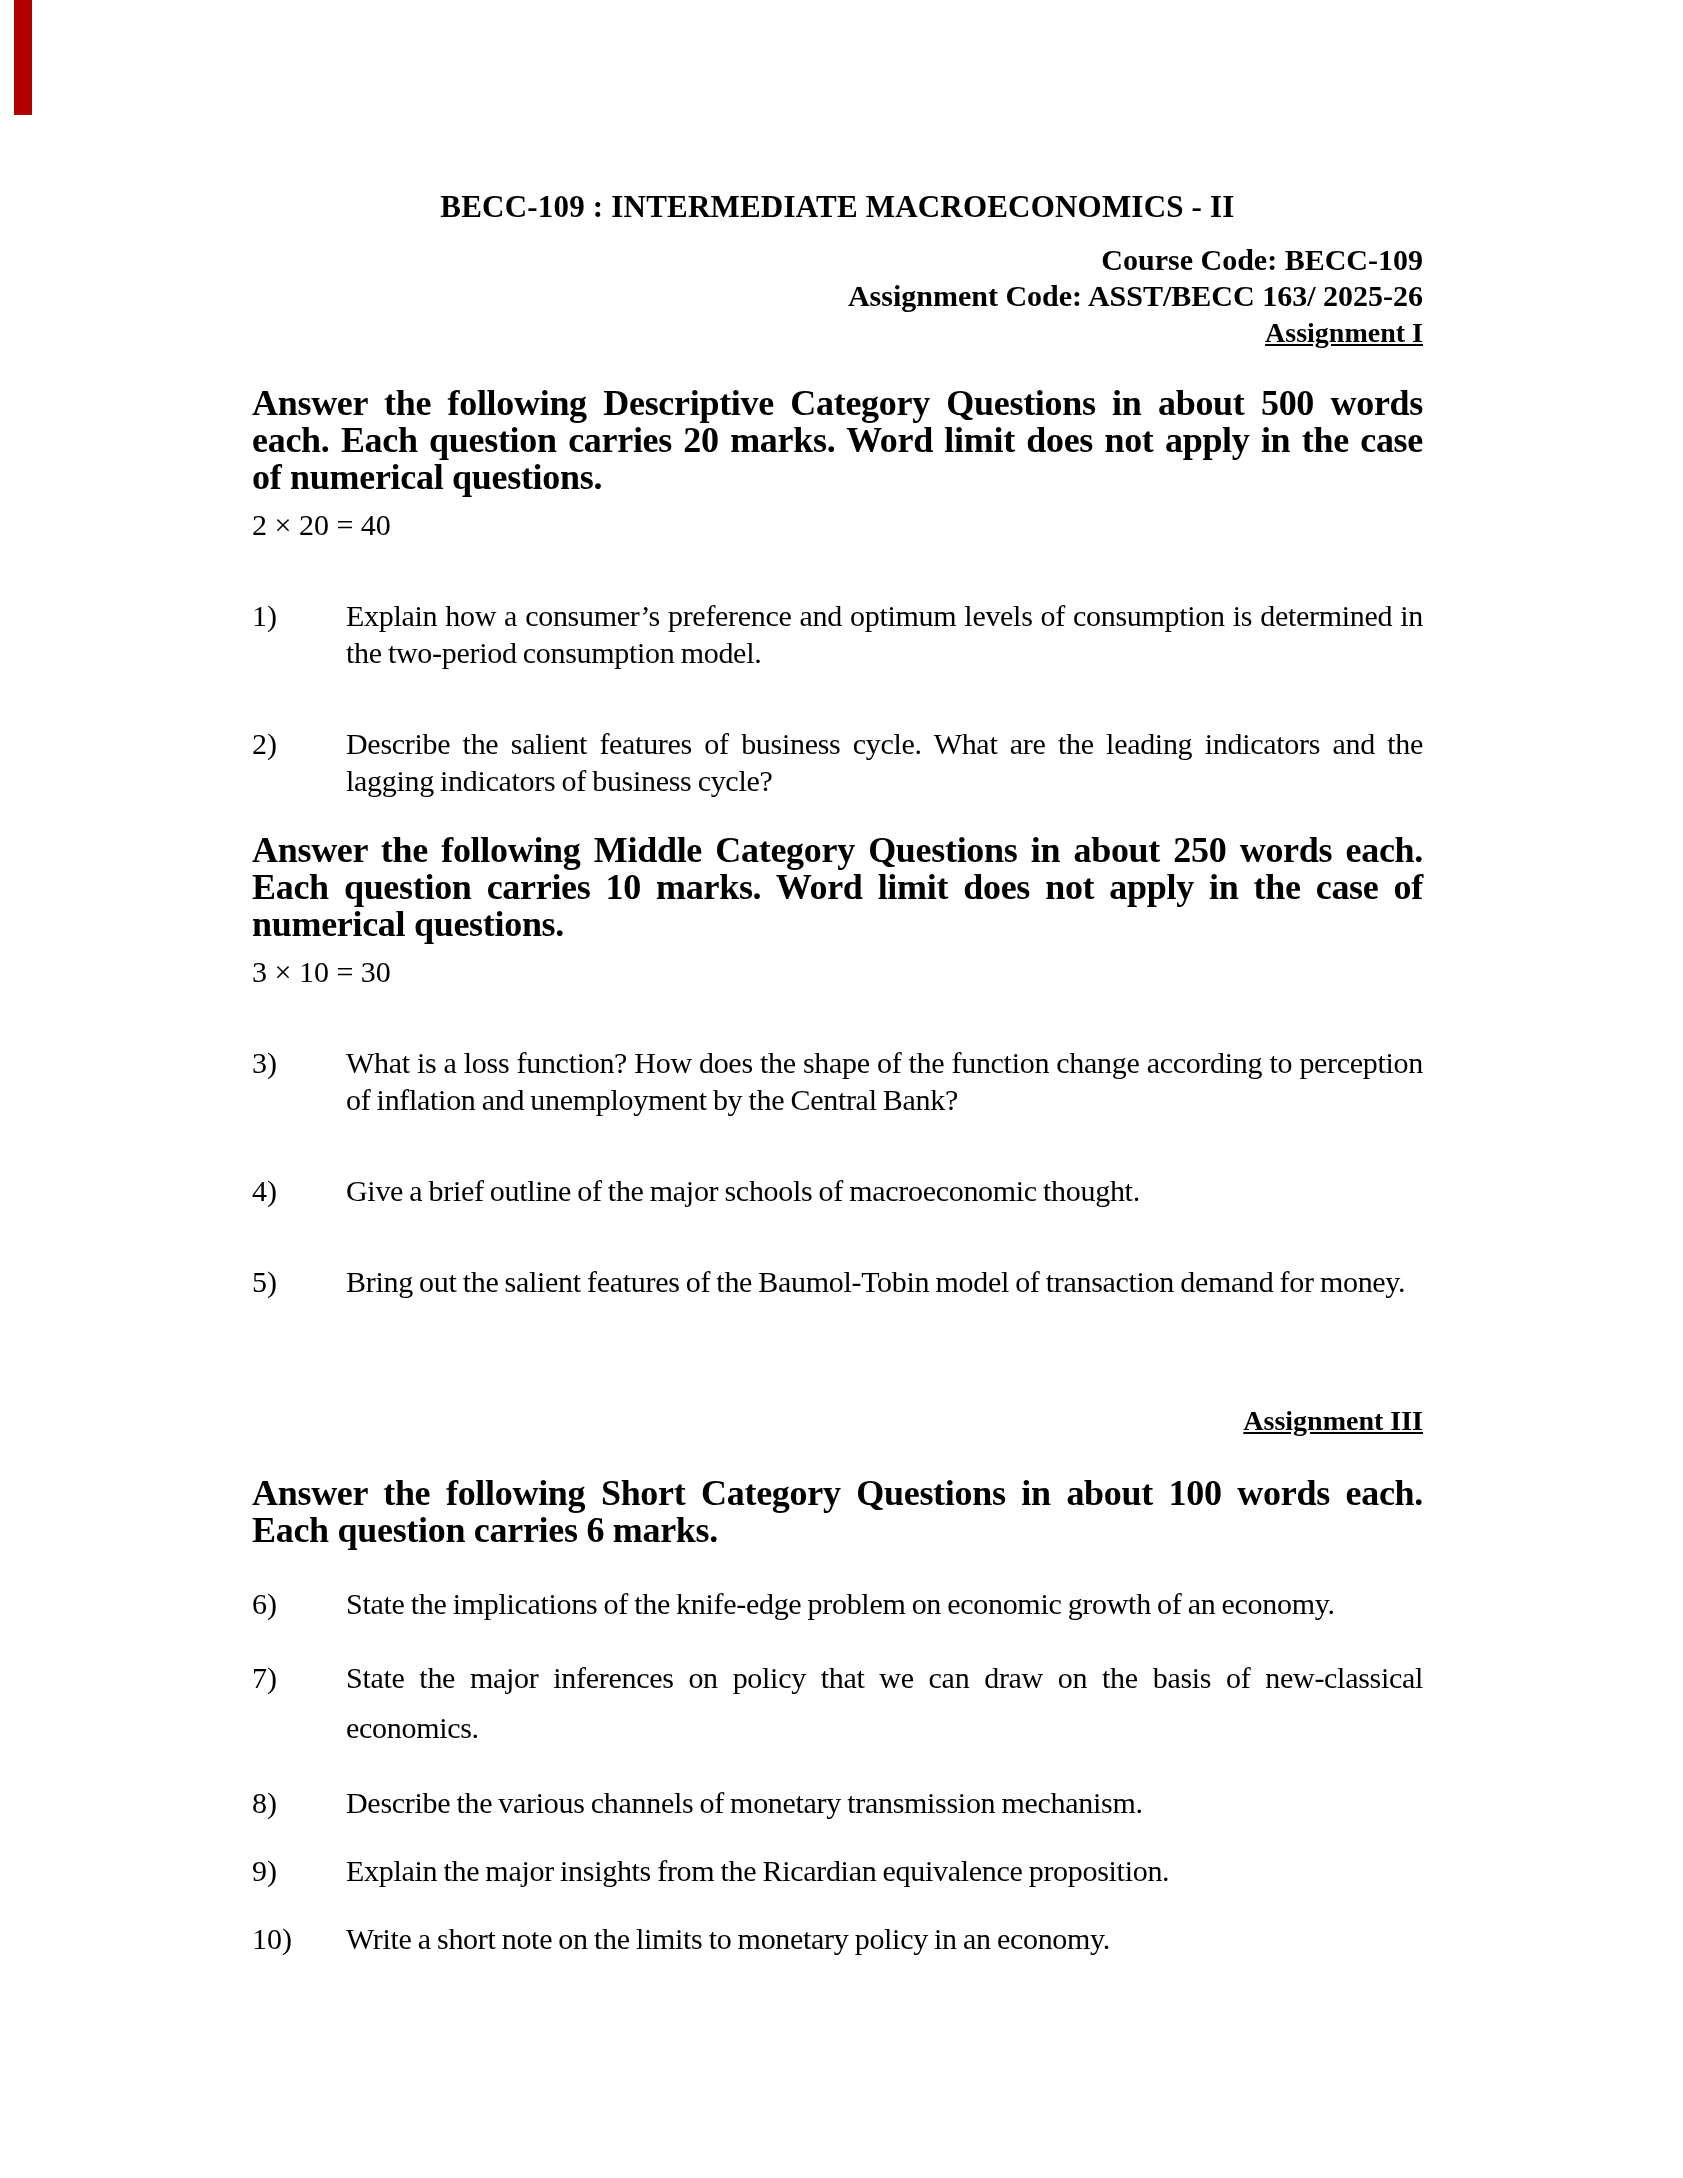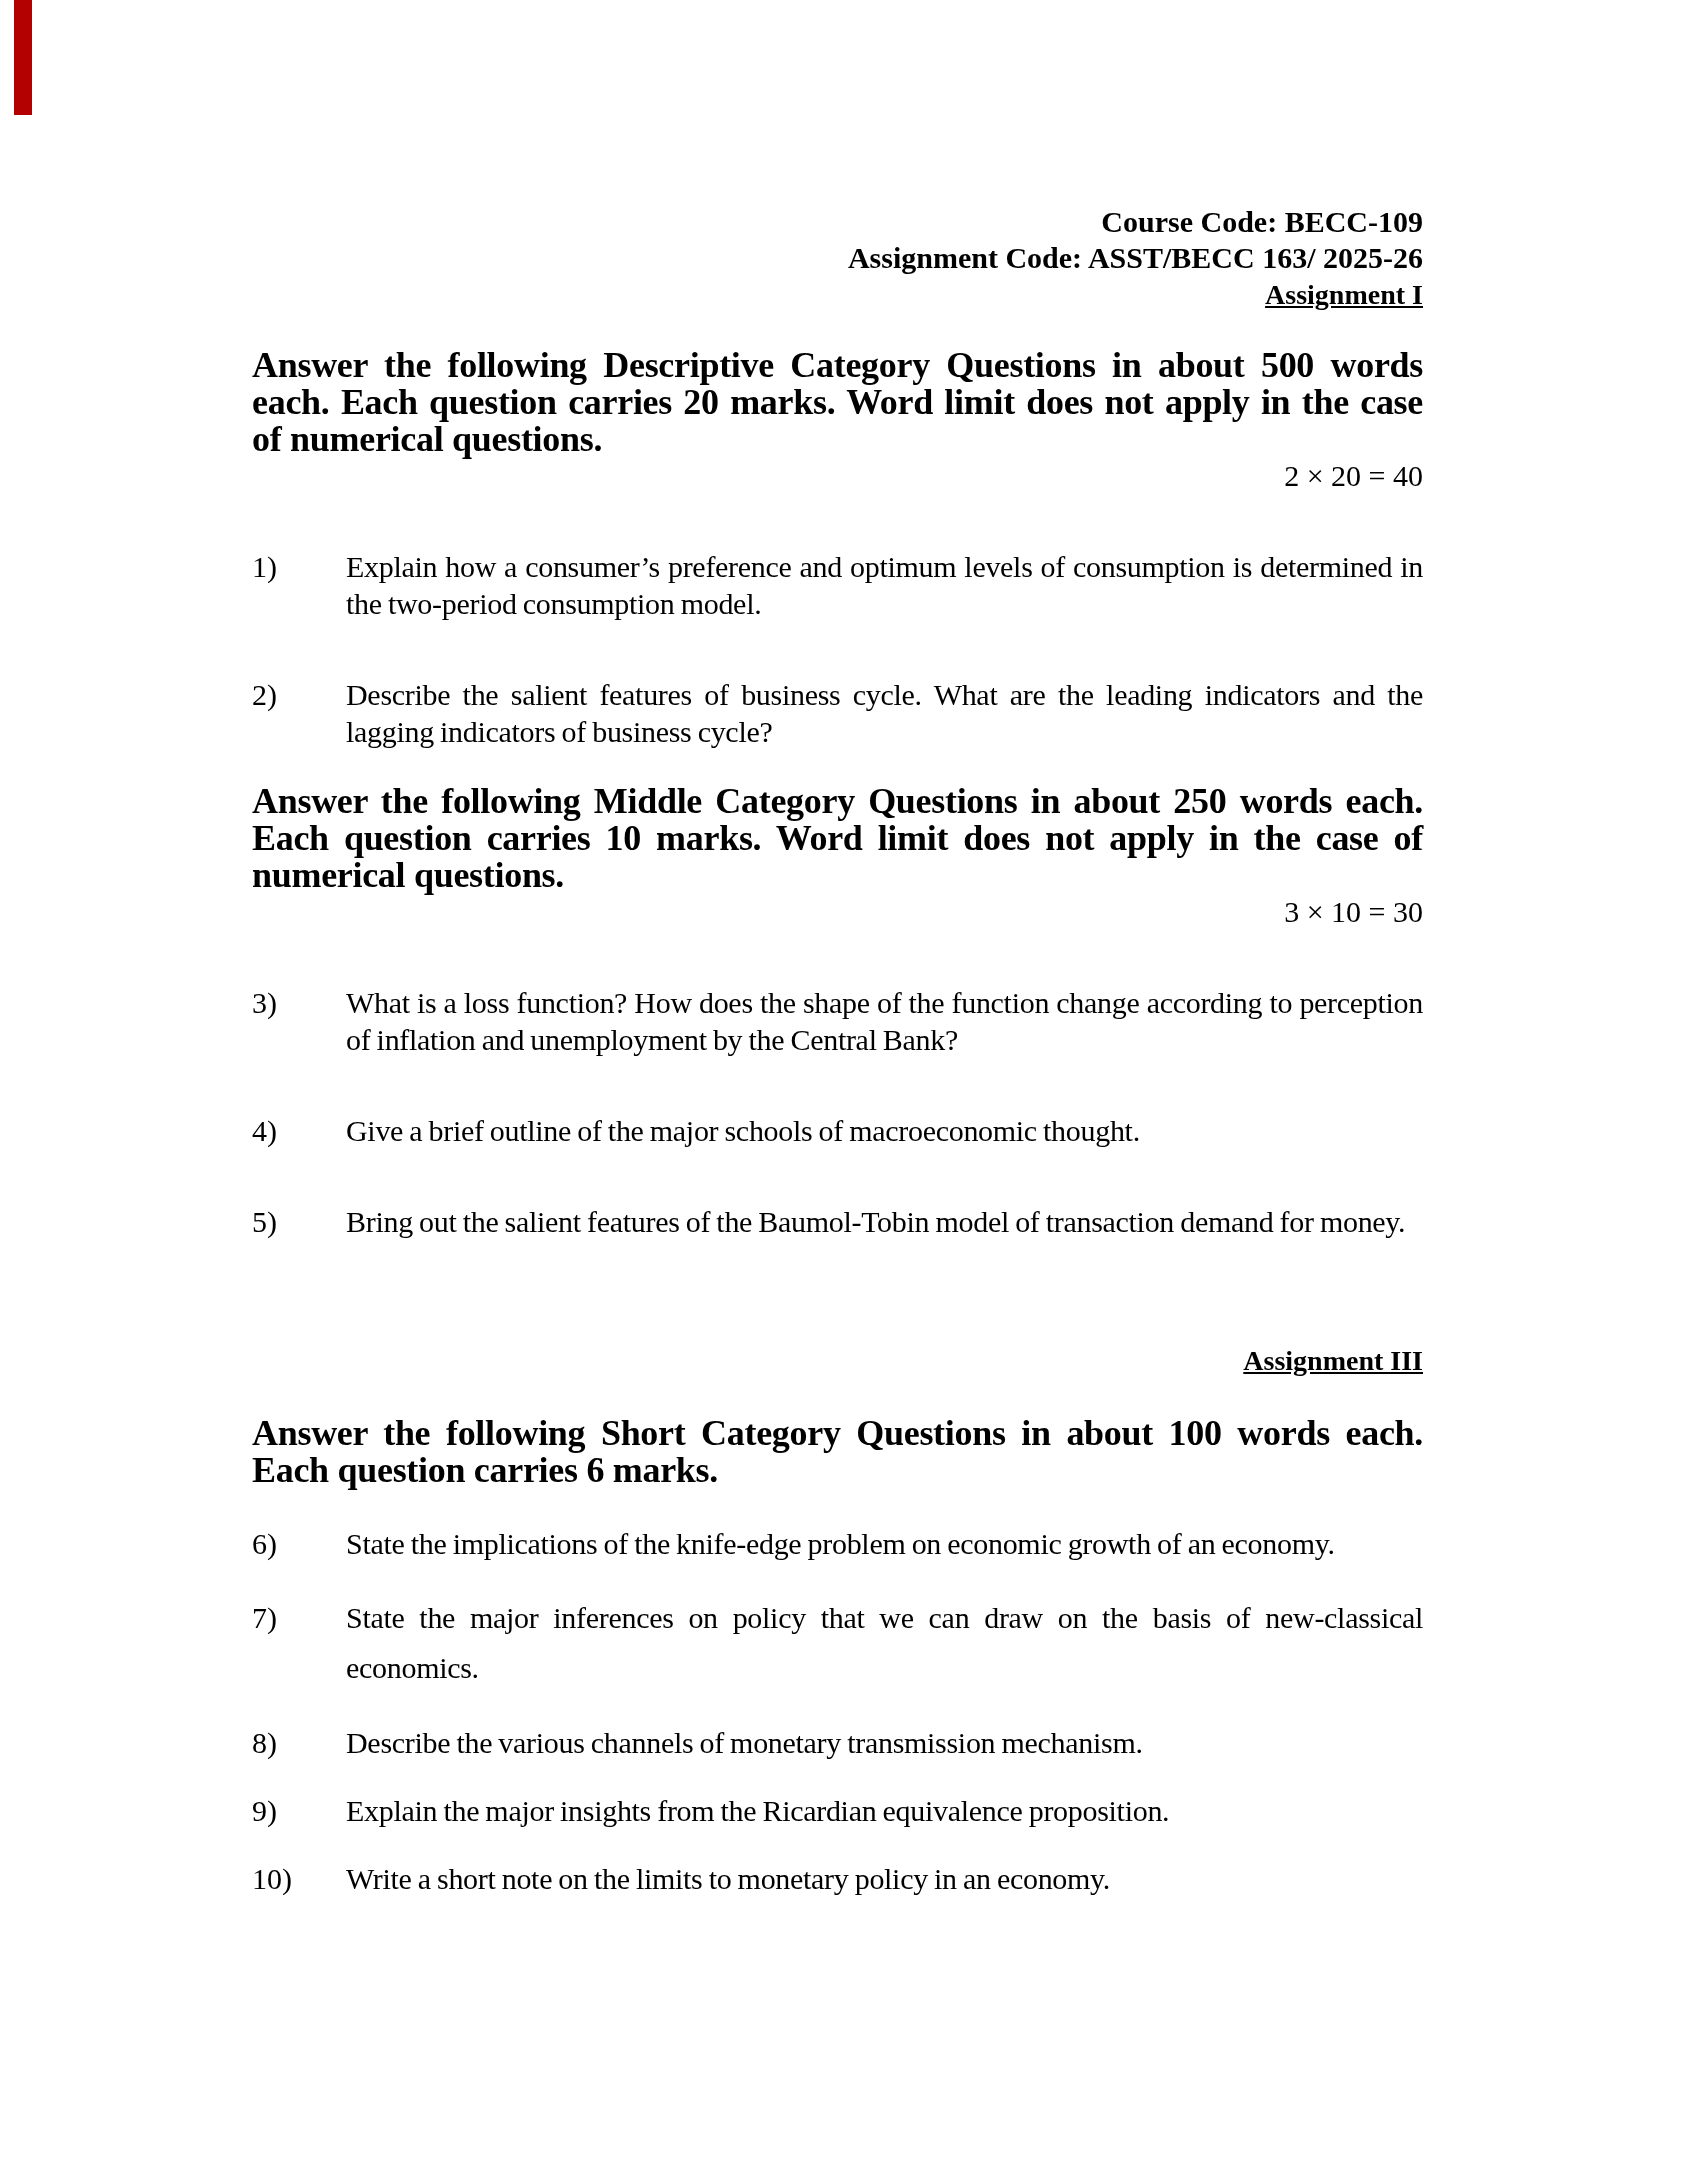--- a/index.html
+++ b/index.html
@@ -45,22 +45,21 @@
   .instruction{
     margin:33px 0 0 0;
     font-weight:bold;
     font-size:36px;
     line-height:37px;
     text-align:justify;
     letter-spacing:-0.3px;
   }
   .s3 .instruction{margin-top:35px;}
   .marks{
-    margin-top:0;
-    text-align:right;
+    margin-top:11px;
     font-size:30px;
     line-height:36px;
   }
   .question{
     display:flex;
     align-items:flex-start;
     font-size:30px;
     line-height:37px;
   }
   .s1 .question,.s2 .question{margin-top:54px;}
@@ -77,20 +76,21 @@
     word-spacing:-1px;
   }
   .question.double-spaced{line-height:50px;}
 </style>
 </head>
 <body>
 
 <div class="page">
   <div class="red-mark"></div>
 
+  <h1 class="doc-title">BECC-109 : INTERMEDIATE MACROECONOMICS - II</h1>
 
   <div class="meta">
     <div>Course Code: BECC-109</div>
     <div>Assignment Code: ASST/BECC 163/ 2025-26</div>
   </div>
 
   <section class="s1">
     <h2 class="section-heading">Assignment I</h2>
     <p class="instruction">Answer the following Descriptive Category Questions in about 500 words each. Each question carries 20 marks. Word limit does not apply in the case of numerical questions.</p>
     <div class="marks">2 × 20 = 40</div>

